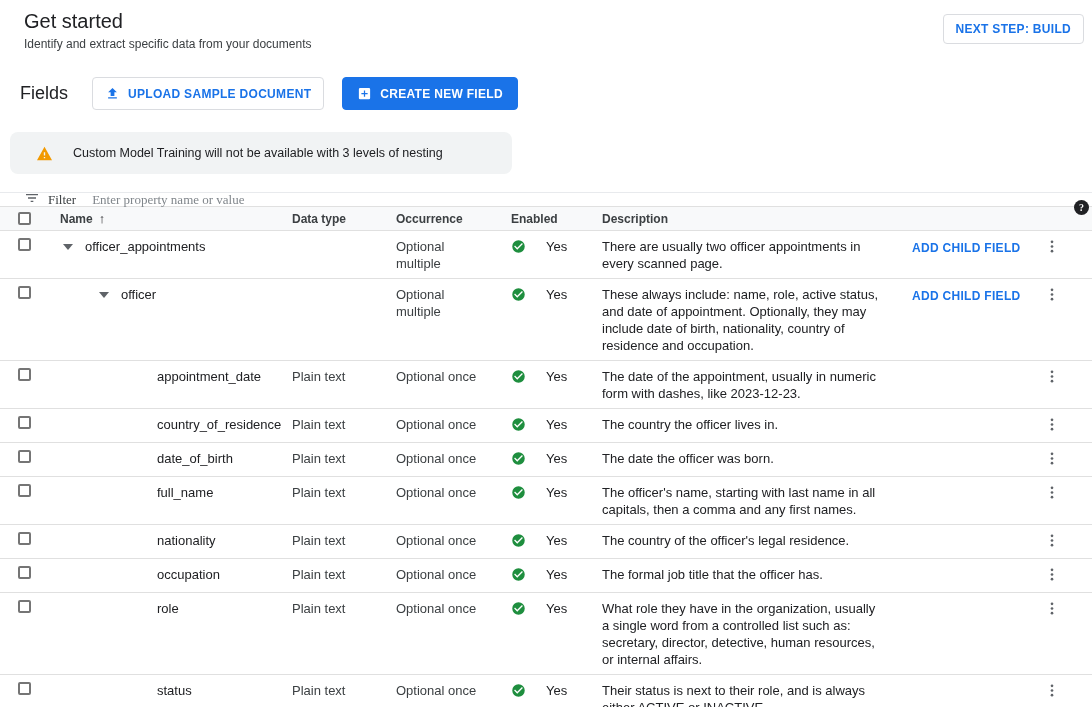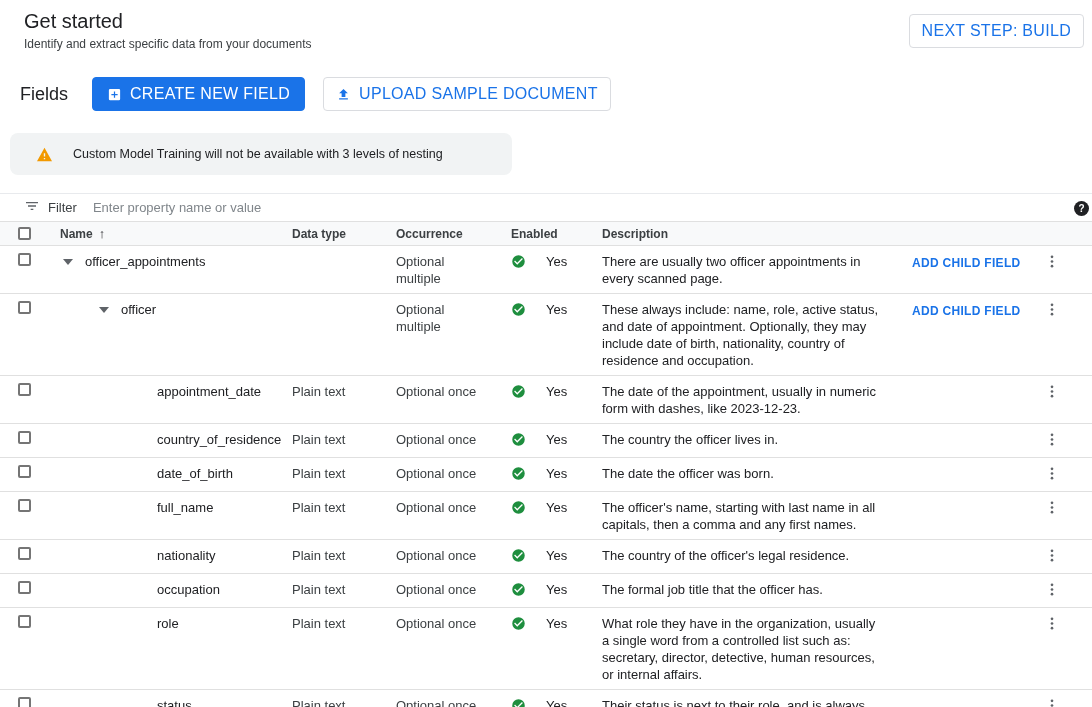--- a/index.html
+++ b/index.html
@@ -10,39 +10,39 @@
     font-family:"Liberation Sans","DejaVu Sans",sans-serif;
     font-size:13px;
   }
 
   
   .topbar { display:flex; justify-content:space-between; align-items:flex-start; padding:10px 6px 0 24px; }
   .page-title { margin:0; font-size:20px; font-weight:500; color:#202124; }
   .page-subtitle { margin-top:4px; font-size:12px; color:#3c4043; }
 
   .btn { display:inline-flex; align-items:center; gap:8px; border-radius:4px; cursor:pointer;
-         font-family:inherit; font-size:16px; font-weight:400; letter-spacing:.3px; line-height:1; }
+         font-family:inherit; font-size:12px; font-weight:700; letter-spacing:.3px; line-height:1; }
   .btn-outline { background:#fff; border:1px solid #dadce0; color:#1a73e8; padding:8px 12px; }
   .btn-next { margin-top:4px; margin-right:2px; }
   .btn-primary { background:#1a73e8; border:1px solid #1a73e8; color:#fff; padding:8px 14px; }
 
   
   .fields-bar { display:flex; align-items:center; gap:18px; padding:26px 0 16px 20px; }
   .fields-heading { margin:0 6px 0 0; font-size:18px; font-weight:400; color:#202124; }
   .btn .ic { display:inline-flex; flex:none; }
 
   
   .warning-banner { margin:6px 0 0 10px; width:502px; height:42px; display:flex; align-items:center;
                     background:#f1f3f4; border-radius:8px; }
   .warning-banner .ic { margin-left:26px; display:inline-flex; flex:none; }
   .warning-text { margin-left:20px; font-size:12.5px; color:#202124; }
 
   
-  .filter-row { position:relative; display:flex; align-items:center; height:29px; margin-top:18px;
-                border-top:1px solid #e8eaed; border-bottom:1px solid #e0e0e0; padding-left:24px; }
+  .filter-row { position:relative; display:flex; align-items:center; height:15px; margin-top:18px;
+                border-top:1px solid #e8eaed; border-bottom:1px solid #e0e0e0; padding-left:24px;font-family:Liberation Serif, serif; }
   .filter-label { font-size:13px; font-weight:500; color:#3c4043; margin:0 14px 0 8px; }
   .filter-input { flex:1; border:none; outline:none; font-family:inherit; font-size:13px; color:#202124; background:transparent; }
   .filter-input::placeholder { color:#80868b; }
   .help-badge { position:absolute; right:3px; top:7px; width:15px; height:15px; border-radius:50%;
                 background:#202124; color:#fff; font-size:10px; font-weight:700;
                 display:flex; align-items:center; justify-content:center; cursor:pointer; }
 
   
   .grid { display:grid; grid-template-columns:44px 232px 104px 115px 91px 312px 132px 44px; }
   .thead { background:#f8f9fa; border-bottom:1px solid #e0e0e0; height:24px; align-items:center;
@@ -79,35 +79,35 @@
 <header class="topbar">
   <div>
     <h1 class="page-title">Get started</h1>
     <div class="page-subtitle">Identify and extract specific data from your documents</div>
   </div>
   <button class="btn btn-outline btn-next">NEXT STEP: BUILD</button>
 </header>
 
 <div class="fields-bar">
   <h2 class="fields-heading">Fields</h2>
+  <button class="btn btn-outline">
+    <span class="ic">
+      <svg width="15" height="15" viewBox="0 0 24 24">
+          <path fill="#1a73e8" d="M9 16h6v-6h4l-7-7-7 7h4v6zm-4 2h14v2H5v-2z"></path>
+        </svg>
+    </span>
+    <span>UPLOAD SAMPLE DOCUMENT</span>
+  </button>
   <button class="btn btn-primary">
     <span class="ic">
       <svg width="15" height="15" viewBox="0 0 24 24">
           <path fill="#ffffff" d="M19 3H5a2 2 0 0 0-2 2v14a2 2 0 0 0 2 2h14a2 2 0 0 0 2-2V5a2 2 0 0 0-2-2zm-2 10h-4v4h-2v-4H7v-2h4V7h2v4h4v2z"></path>
         </svg>
     </span>
     <span>CREATE NEW FIELD</span>
-  </button>
-  <button class="btn btn-outline">
-    <span class="ic">
-      <svg width="15" height="15" viewBox="0 0 24 24">
-          <path fill="#1a73e8" d="M9 16h6v-6h4l-7-7-7 7h4v6zm-4 2h14v2H5v-2z"></path>
-        </svg>
-    </span>
-    <span>UPLOAD SAMPLE DOCUMENT</span>
   </button>
 </div>
 
 <div class="warning-banner">
   <span class="ic">
     <svg width="17" height="15" viewBox="0 0 24 22">
         <path fill="#f29900" d="M1 21h22L12 1 1 21zm12-3h-2v-2h2v2zm0-4h-2v-5h2v5z"></path>
       </svg>
   </span>
   <span class="warning-text">Custom Model Training will not be available with 3 levels of nesting</span>

